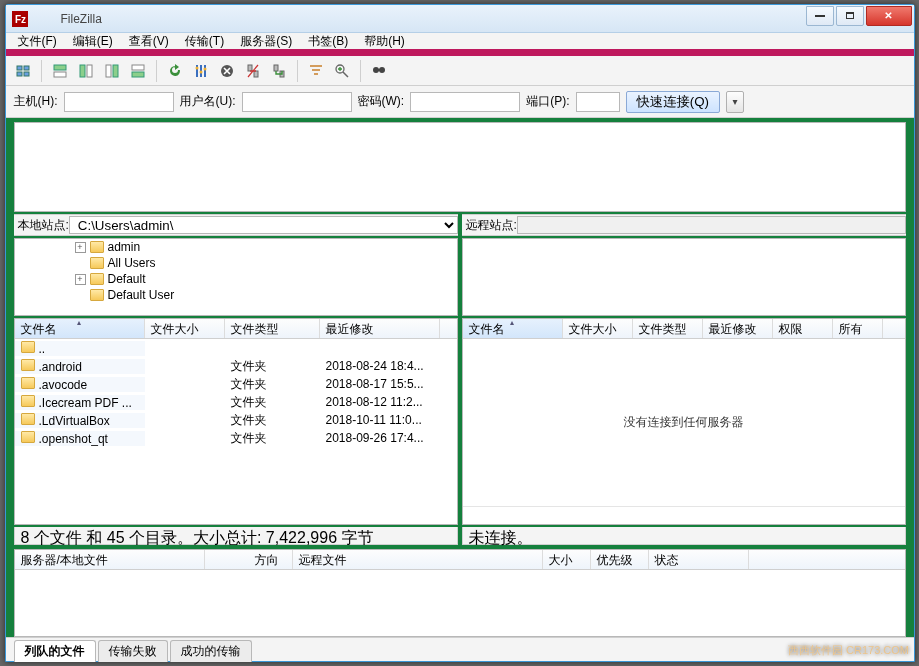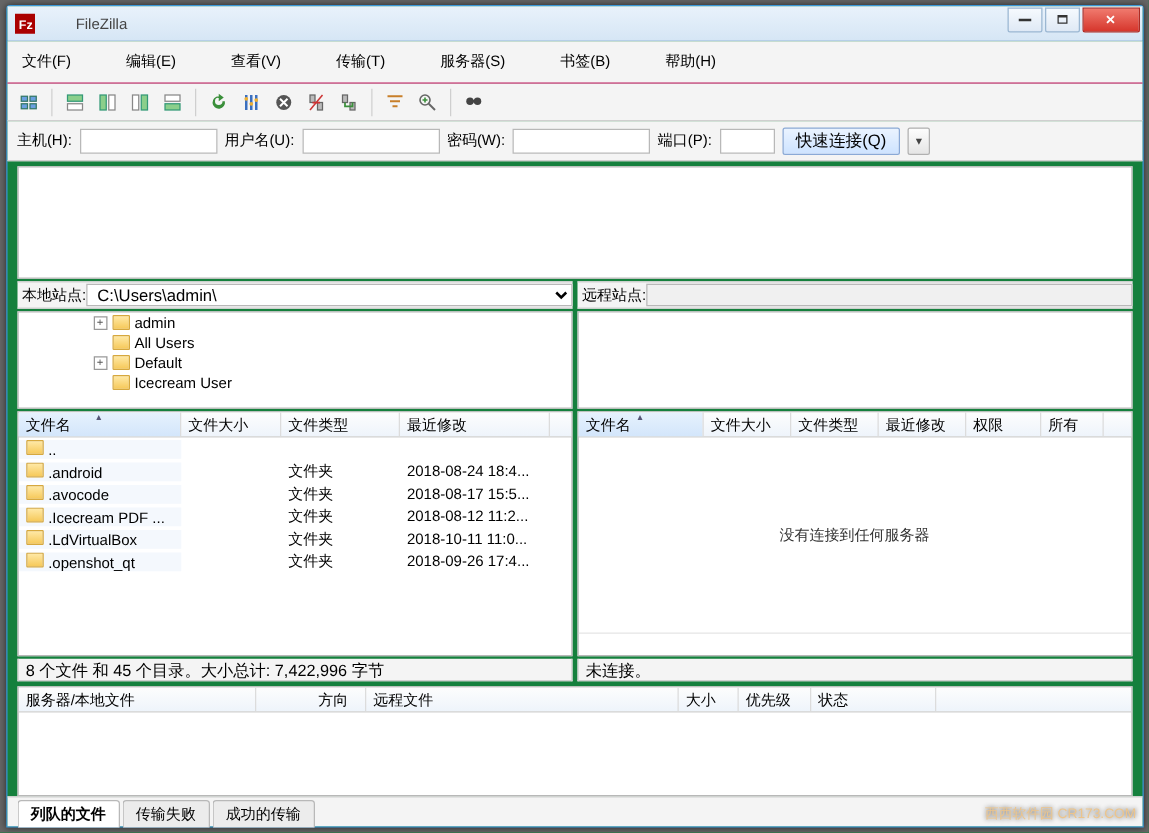--- a/index.html
+++ b/index.html
@@ -61,27 +61,26 @@
 }
 .win-btn.close { background: linear-gradient(#f07a6e,#d6362c); border-color:#b02a22; color:#fff; width:46px;}
 .win-btn.close::before{content:"✕"; font-weight:bold;}
 .win-btn.min::before{content:"";}
 .win-btn.max::before{content:"";}
 .win-btn.min span{width:10px; height:2px; background:#333;}
 .win-btn.max span{width:8px; height:7px; border:1px solid #333; border-top-width:2px;}
 
 
 .menubar {
-  height: 34px;
+  height: 23px;
   background: #f4f4f4;
-  border-bottom: 1px solid #be185d;
+  border-bottom: 7px solid #be185d;
   display: flex;
   align-items: center;
   padding-left: 4px;
-  gap: 28px;
 }
 .menu-item {
   padding: 2px 8px;
   color: #000;
 }
 
 
 .toolbar {
   height: 30px;
   background: #f4f4f4;
@@ -233,21 +232,21 @@
 }
 .cell{ padding:0 6px; white-space:nowrap; overflow:hidden;}
 .sortcol{ background:#f4f8fd; }
 
 .statusline{
   height:18px;
   background:#f4f4f4;
   border:1px solid #cfcfcf;
   border-top:none;
   padding:1px 6px;
-  font-size:13px;
+  font-size:16px;
 }
 
 .remote-list-msg{
   flex:1;
   display:flex;
   align-items:center;
   justify-content:center;
   color:#333;
 }
 .remote-scroll{
@@ -476,21 +475,21 @@
                 <span>All Users</span>
               </li>
             <li>
                 <span class="expander">+</span>
                 <span class="folder-ic"></span>
                 <span>Default</span>
               </li>
             <li>
                 <span style="width:15px;display:inline-block"></span>
                 <span class="folder-ic"></span>
-                <span>Icecream User</span>
+                <span>Default User</span>
               </li>
           </ul>
         </div>
       </div>
 
       <div class="listpane">
         <div class="list-headers">
           <div class="col-h l-c1 sorted">文件名</div>
           <div class="col-h l-c2">文件大小</div>
           <div class="col-h l-c3">文件类型</div>

